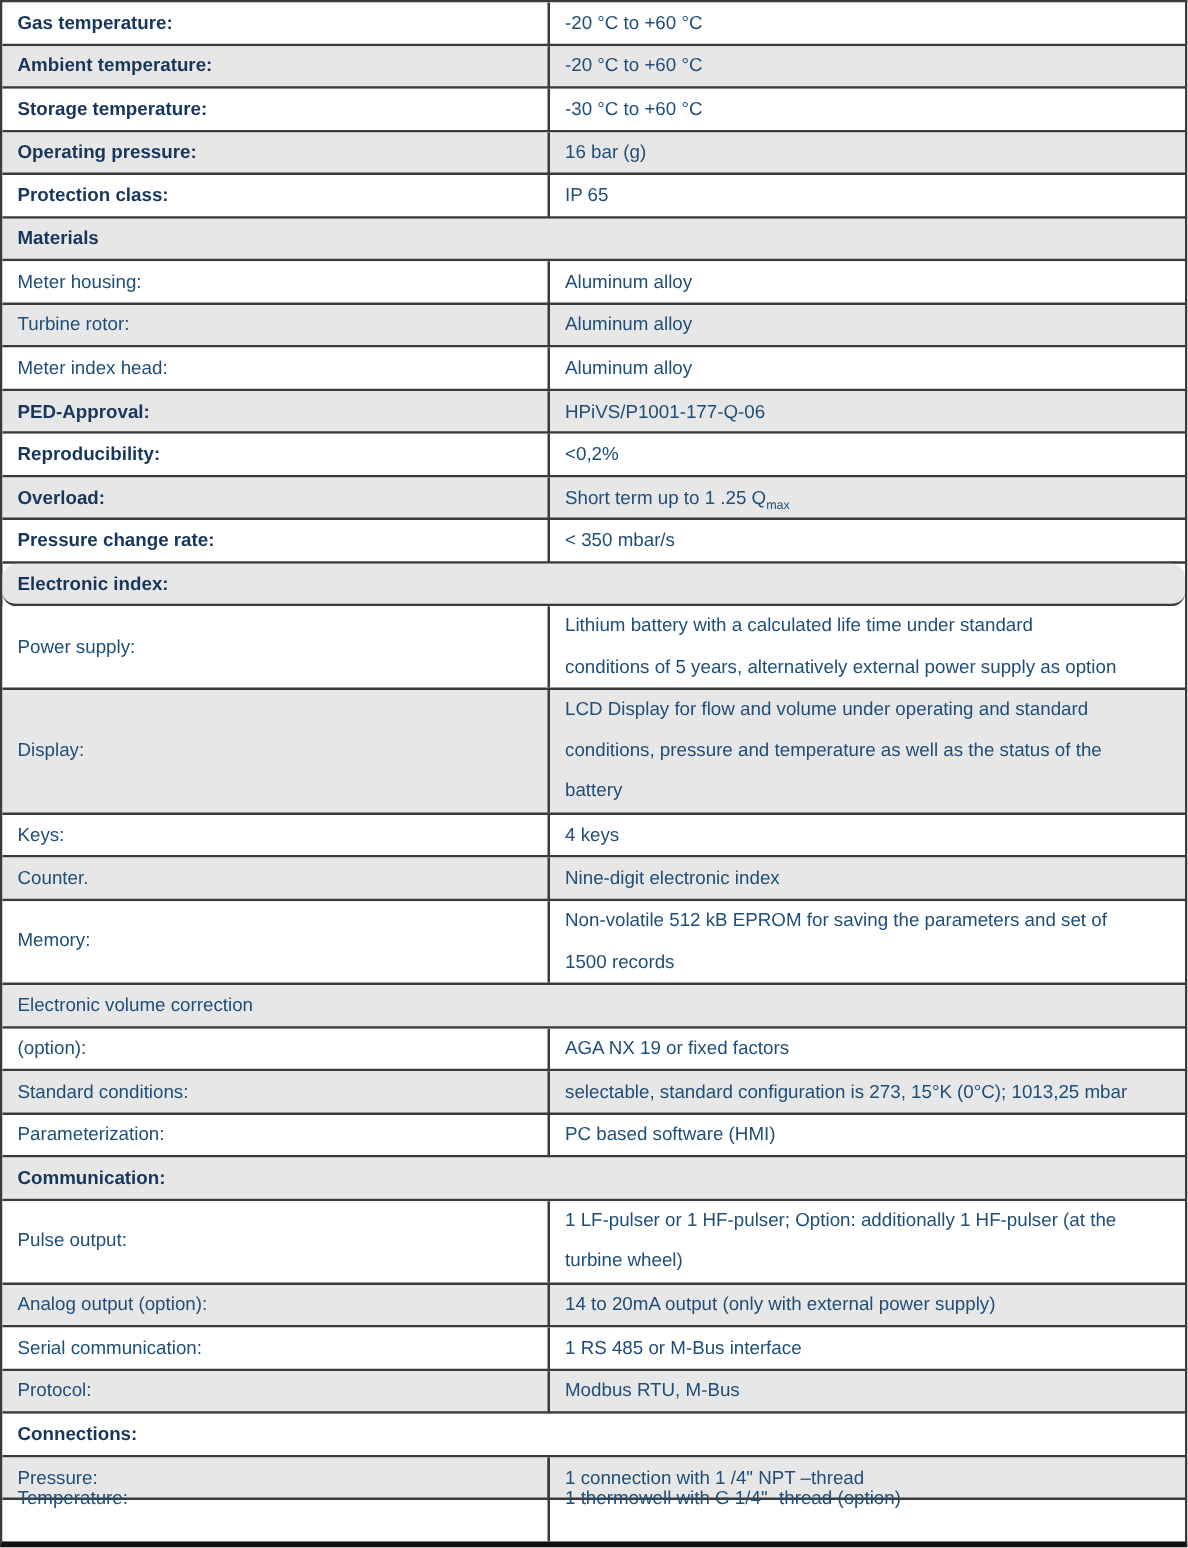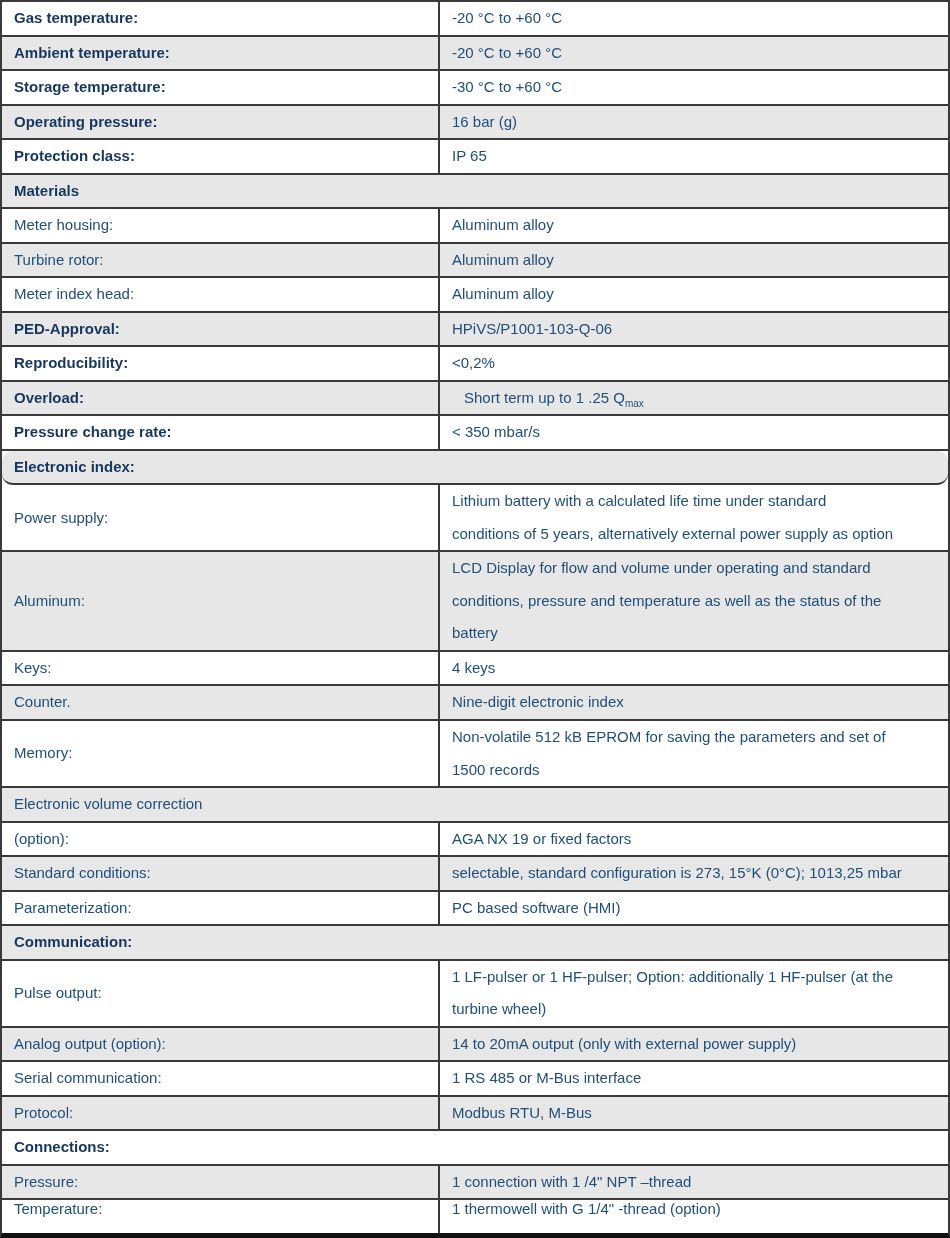--- a/index.html
+++ b/index.html
@@ -17,21 +17,21 @@
   .row {
     display: flex; flex: 1 1 auto;
     border-bottom: 2px solid #3a3a3a;
     background: #ffffff;
   }
   .row:last-child { border-bottom: none; }
   .row.shade { background: #e8e7e7; }
   .cell {
     box-sizing: border-box;
     display: flex; align-items: center;
-    padding: 7px 12px;
+    padding: 17px 12px;
     font-size: 15px;
     line-height: 32.5px;
     color: #1f4e79;
     white-space: pre-line;
   }
   .cell.bold { font-weight: bold; color: #17365d; }
   .label { flex: 0 0 438px; border-right: 2px solid #3a3a3a; }
   .value { flex: 1 1 auto; }
   .section .label { flex: 1 1 auto; border-right: none; }
   sub.unit-sub { font-size: 10px; line-height: 0; vertical-align: sub; }
@@ -70,44 +70,44 @@
     <div class="row shade" style="min-height: 32.5px;">
       <div class="cell label">Turbine rotor:</div>
       <div class="cell value"><span>Aluminum alloy</span></div>
     </div>
     <div class="row" style="min-height: 32.5px;">
       <div class="cell label">Meter index head:</div>
       <div class="cell value"><span>Aluminum alloy</span></div>
     </div>
     <div class="row shade" style="min-height: 32.5px;">
       <div class="cell label bold">PED-Approval:</div>
-      <div class="cell value"><span>HPiVS/P1001-103-Q-06</span></div>
+      <div class="cell value"><span>HPiVS/P1001-177-Q-06</span></div>
     </div>
     <div class="row" style="min-height: 32.5px;">
       <div class="cell label bold">Reproducibility:</div>
       <div class="cell value"><span>&lt;0,2%</span></div>
     </div>
-    <div class="row shade" style="min-height: 32.5px; gap: 12px;">
+    <div class="row shade" style="min-height: 32.5px;">
       <div class="cell label bold">Overload:</div>
       <div class="cell value"><span>Short term up to 1 .25 Q<sub class="unit-sub">max</sub></span></div>
     </div>
     <div class="row" style="min-height: 32.5px;">
       <div class="cell label bold">Pressure change rate:</div>
       <div class="cell value"><span>&lt; 350 mbar/s</span></div>
     </div>
     <div class="row shade section" style="min-height: 32.5px; border-radius: 11px;">
       <div class="cell label bold">Electronic index:</div>
     </div>
     <div class="row" style="min-height: 65px;">
       <div class="cell label">Power supply:</div>
       <div class="cell value"><span>Lithium battery with a calculated life time under standard
 conditions of 5 years, alternatively external power supply as option</span></div>
     </div>
     <div class="row shade" style="min-height: 97.5px;">
-      <div class="cell label">Aluminum:</div>
+      <div class="cell label">Display:</div>
       <div class="cell value"><span>LCD Display for flow and volume under operating and standard
 conditions, pressure and temperature as well as the status of the
 battery</span></div>
     </div>
     <div class="row" style="min-height: 32.5px;">
       <div class="cell label">Keys:</div>
       <div class="cell value"><span>4 keys</span></div>
     </div>
     <div class="row shade" style="min-height: 32.5px;">
       <div class="cell label">Counter.</div>

